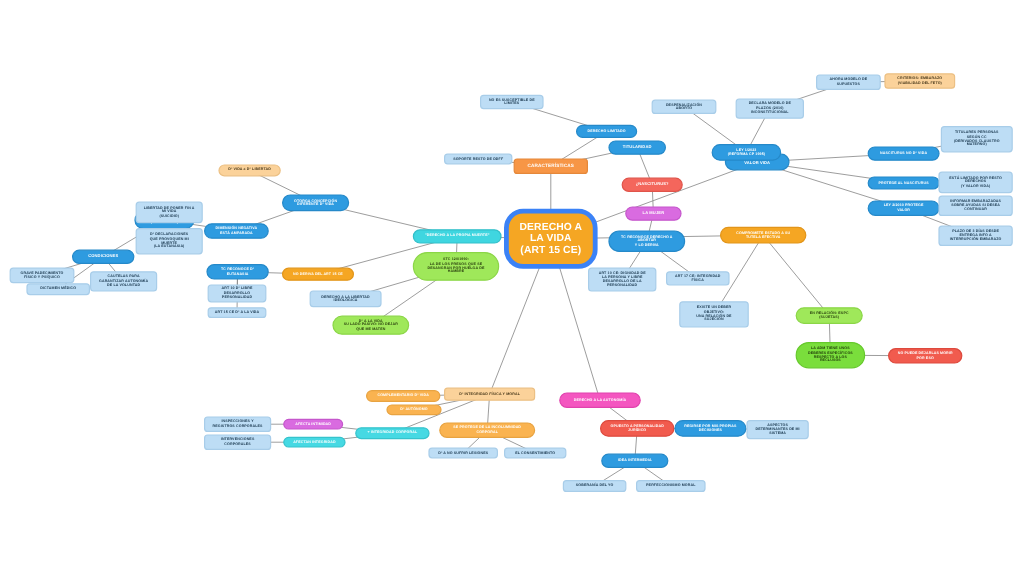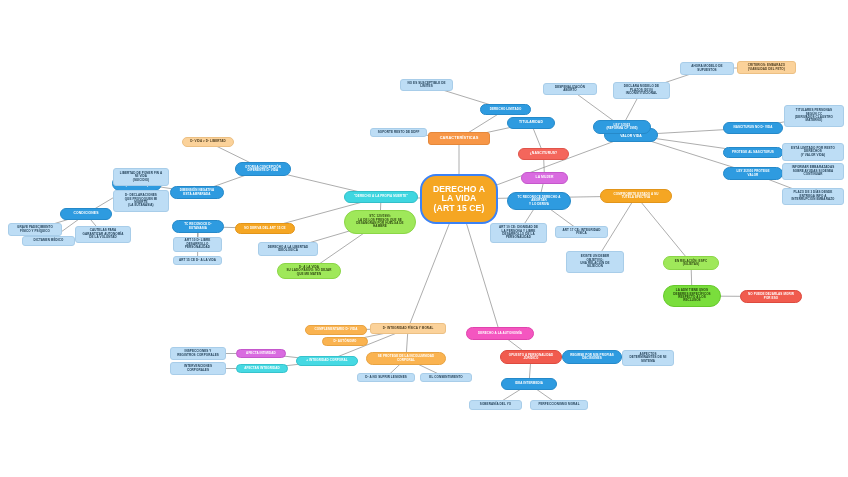--- a/index.html
+++ b/index.html
@@ -9,21 +9,21 @@
   .node{position:absolute;box-sizing:border-box;display:flex;align-items:center;
         justify-content:center;text-align:center;border-radius:9px;
         font-weight:bold;letter-spacing:.1px;line-height:1.12;
         padding:1px 2px;overflow:hidden;}
   .rnd{border-radius:16px;}
   .sq{border-radius:3px;}
   .t4{font-size:3.0px;}
   .t45{font-size:3.4px;}
   .t5{font-size:3.9px;}
   .t10{font-size:8.6px;}
-  .c-root{background:#F5A623;color:#ffffff;border:2px solid #3b82f6;}
+  .c-root{background:#F5A623;color:#ffffff;border:4px solid #3b82f6;}
   .c-orange{background:#F5A623;color:#ffffff;border:1px solid #e2951a;}
   .c-orangeL{background:#FAB350;color:#ffffff;border:1px solid #e8a341;}
   .c-orangeSq{background:#F79646;color:#ffffff;border:1px solid #e5883a;}
   .c-peach{background:#FBD29A;color:#4a3a1c;border:1px solid #ecc084;}
   .c-blue{background:#2E9BE0;color:#ffffff;border:1px solid #2589c9;}
   .c-lblue{background:#BDDDF5;color:#1d3b52;border:1px solid #a8cde9;}
   .c-cyan{background:#3FD6E0;color:#ffffff;border:1px solid #33bfc9;}
   .c-cyan2{background:#46D9E3;color:#ffffff;border:1px solid #36c3cc;}
   .c-green{background:#9FE85A;color:#2d4410;border:1px solid #8bd647;}
   .c-green2{background:#7ADE3C;color:#23400c;border:1px solid #66c92c;}

